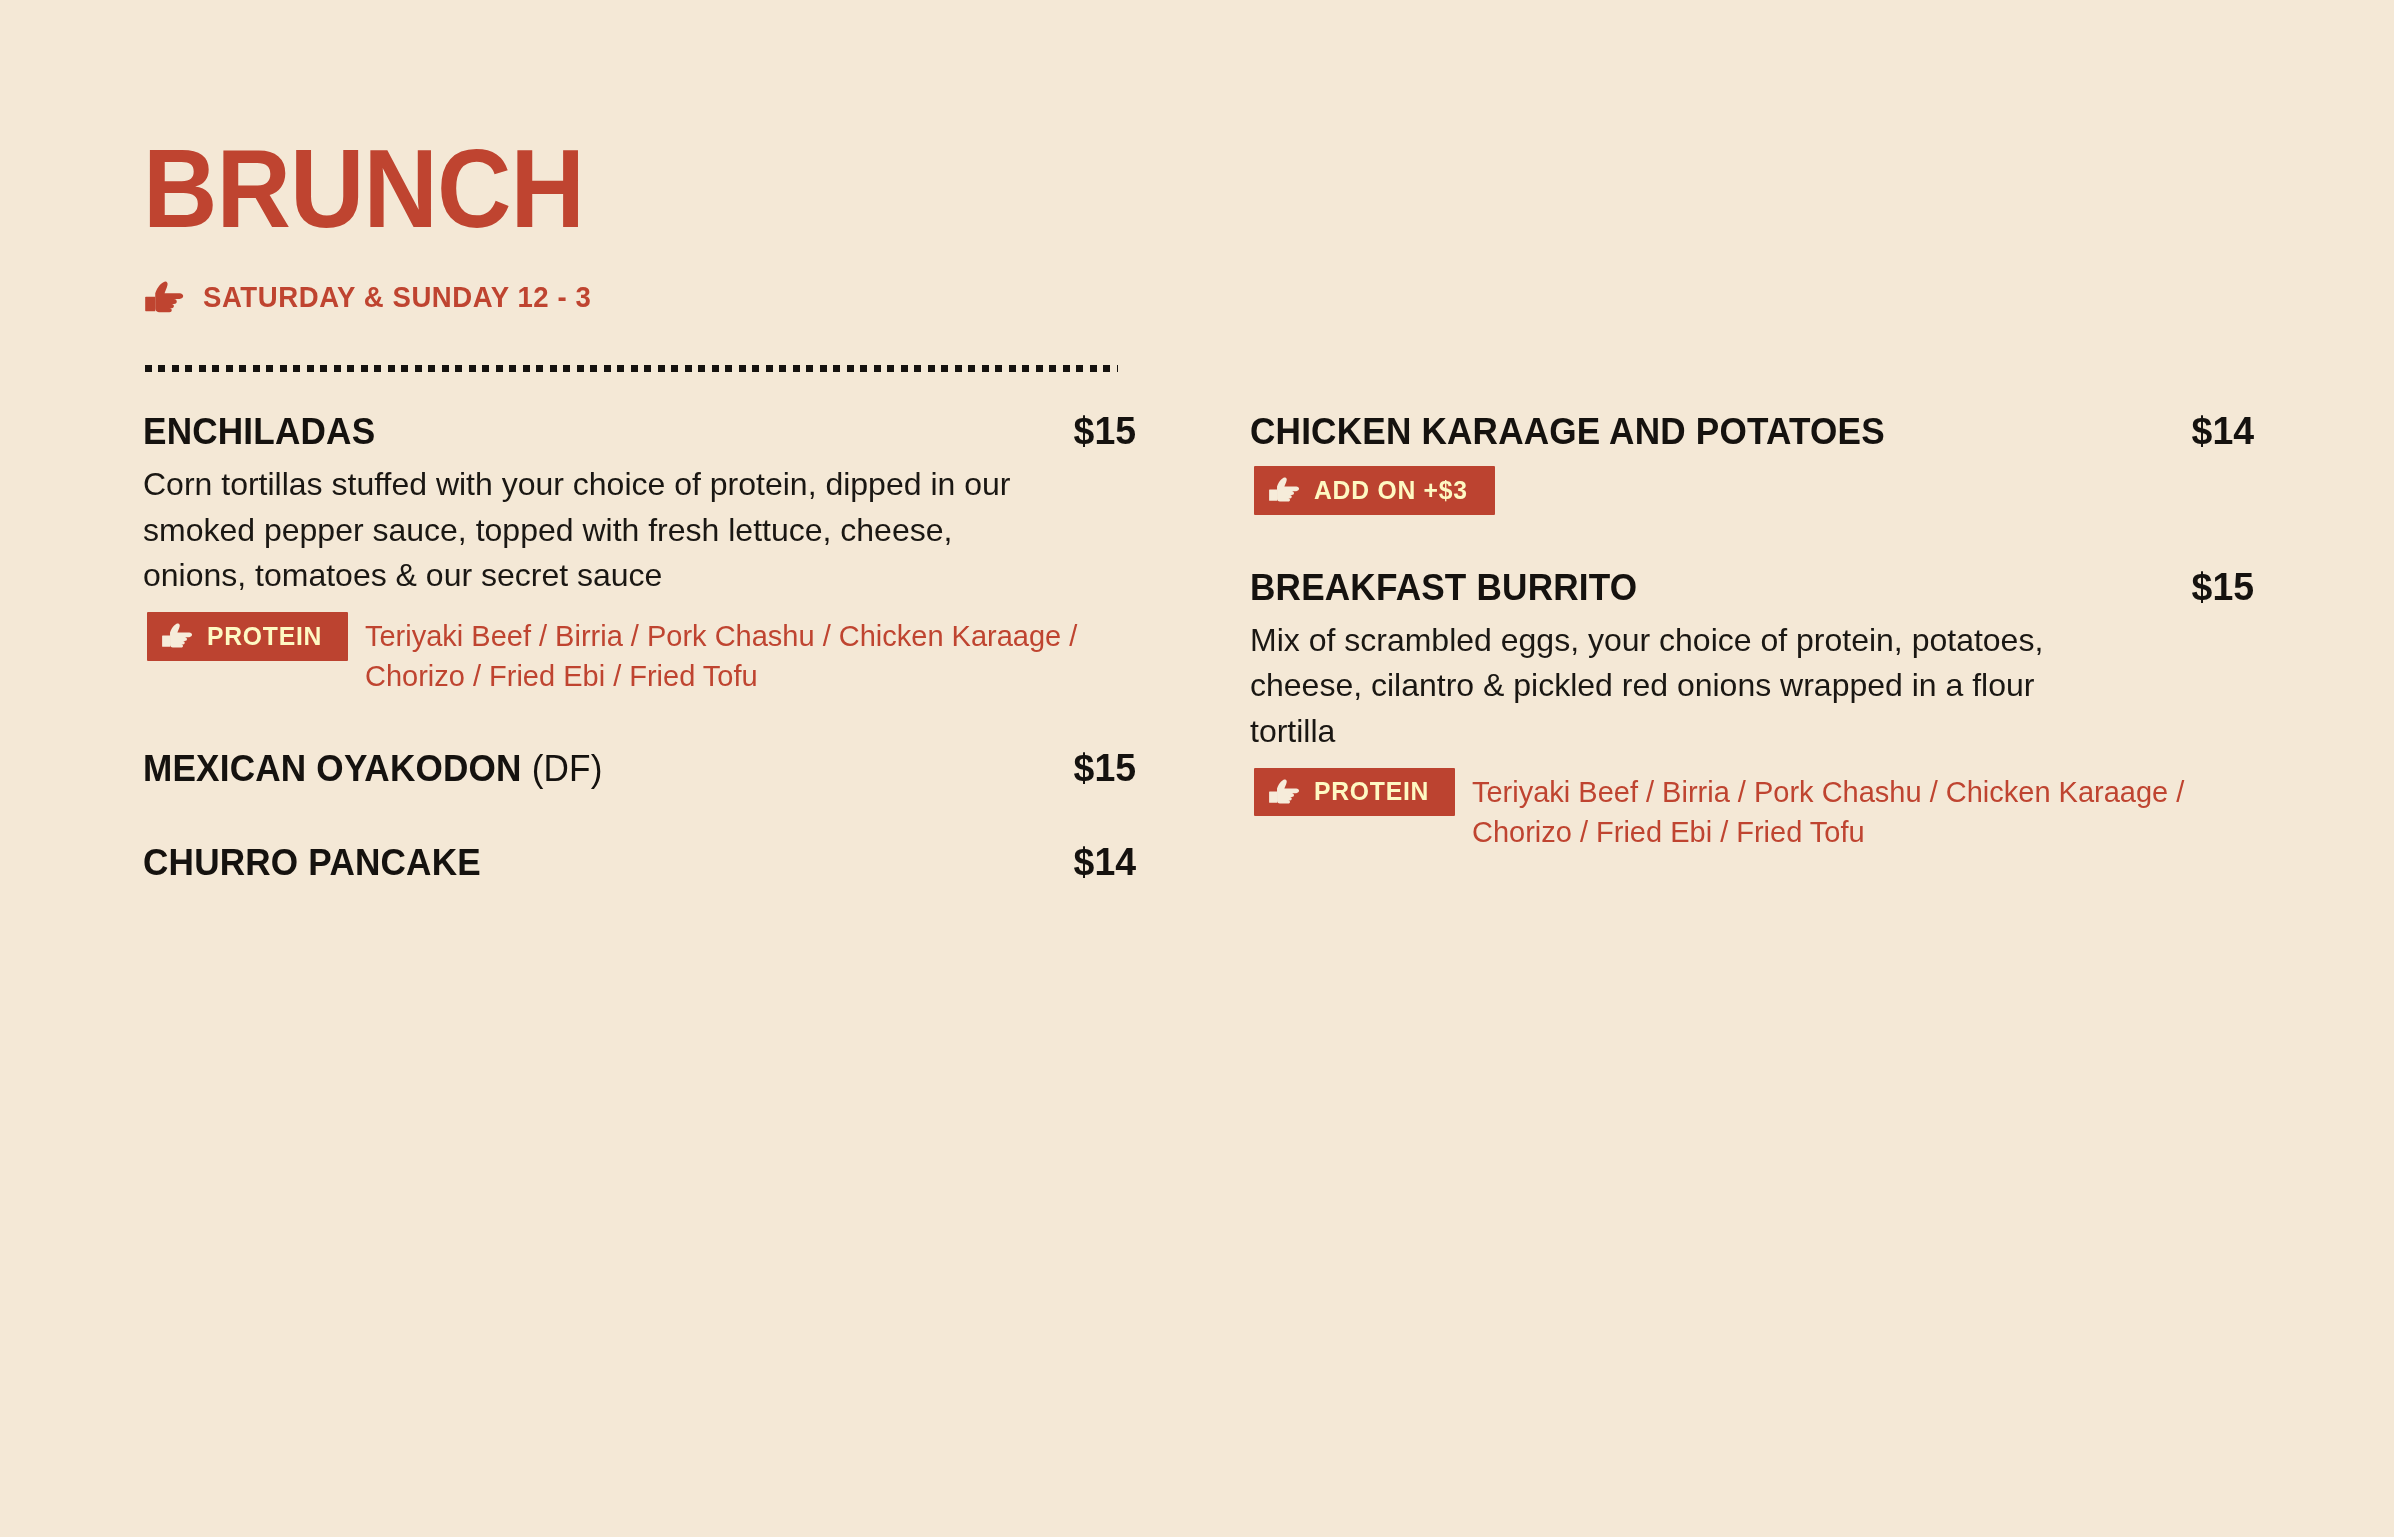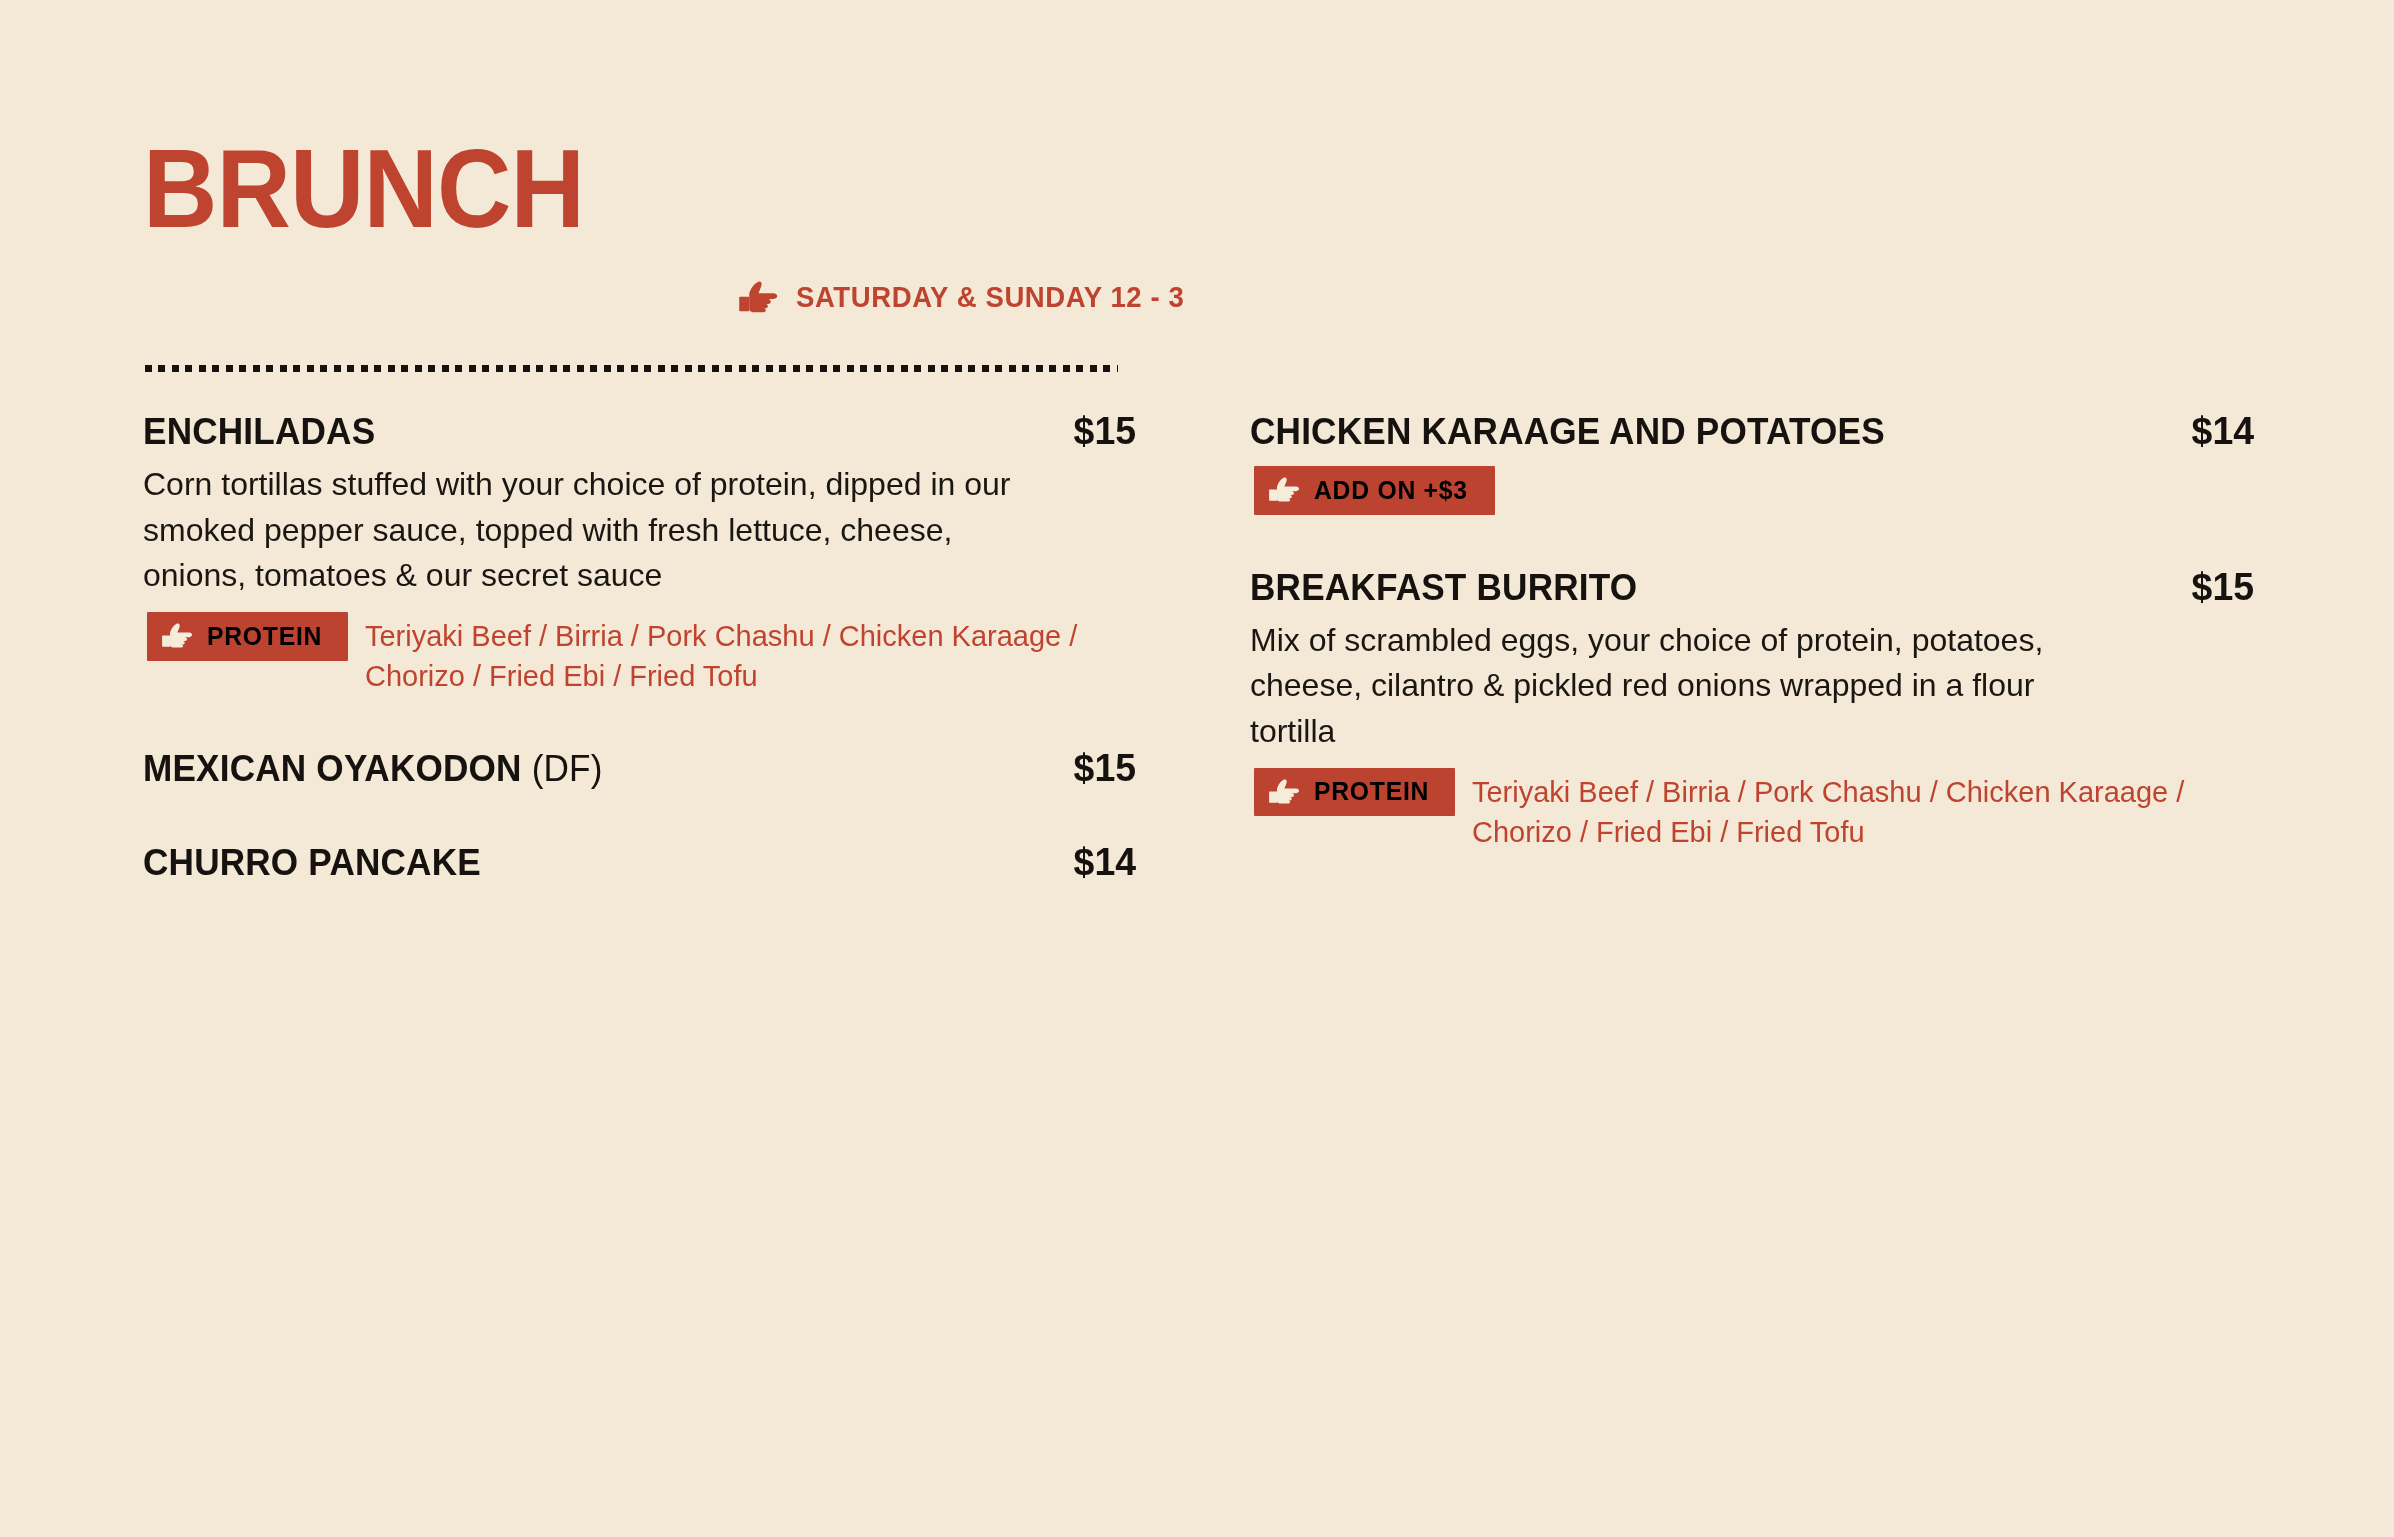--- a/index.html
+++ b/index.html
@@ -40,21 +40,20 @@
     font-family: "Liberation Sans", sans-serif;
     transform: scaleX(0.92);
     transform-origin: left center;
   }
   .hours-row {
     display: flex;
     align-items: center;
     gap: 13.5px;
     margin-top: 39px;
     height: 37px;
-    justify-content: flex-end;
   }
   .hand-red {
     width: 46px;
     height: 33px;
     flex: 0 0 auto;
     display: block;
   }
   .hours-text {
     font-size: 29px;
     font-weight: 700;
@@ -134,21 +133,21 @@
 
   
   .tag-row {
     display: flex;
     align-items: flex-start;
     margin-top: 13.5px;
     gap: 17.4px;
   }
   .tag-badge {
     background: #bc4330;
-    color: #000000;
+    color: #fef9c3;
     display: inline-flex;
     align-items: center;
     gap: 9.7px;
     padding: 8.7px 19.3px 8.7px 13.5px;
     flex: 0 0 auto;
     border-radius: 1px;
   }
   .tag-badge .hand-cream {
     width: 37px;
     height: 26px;

